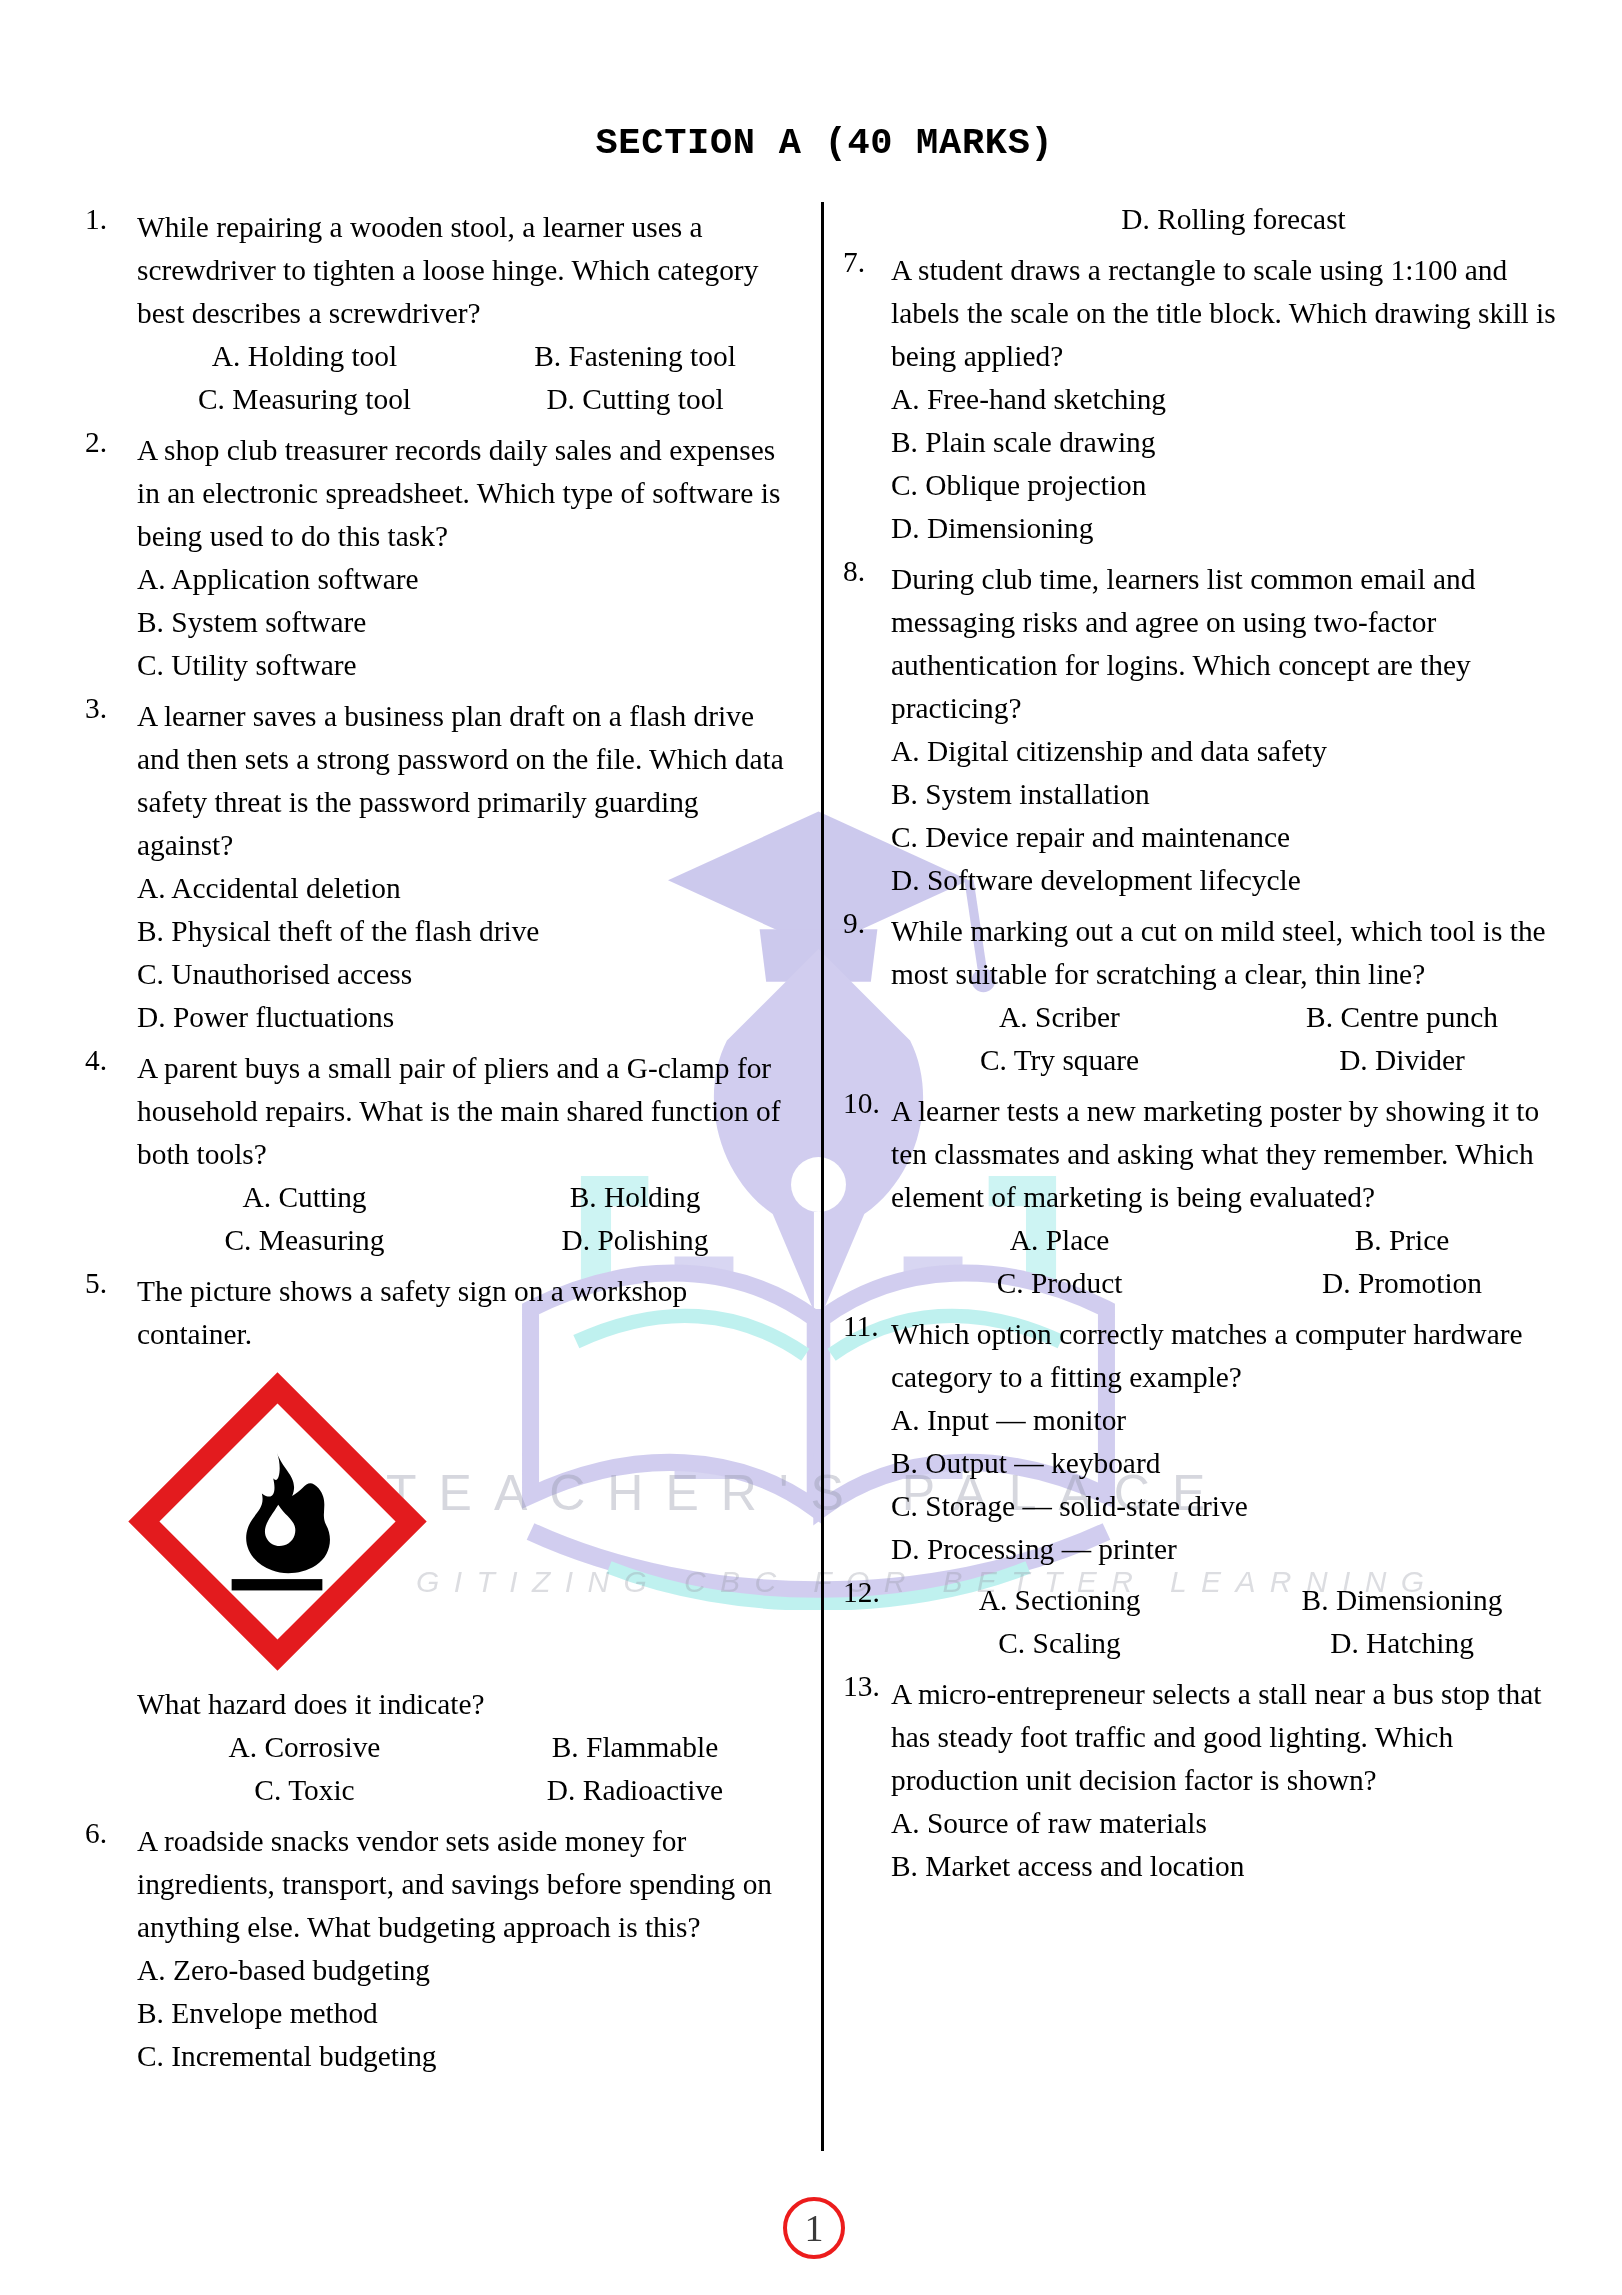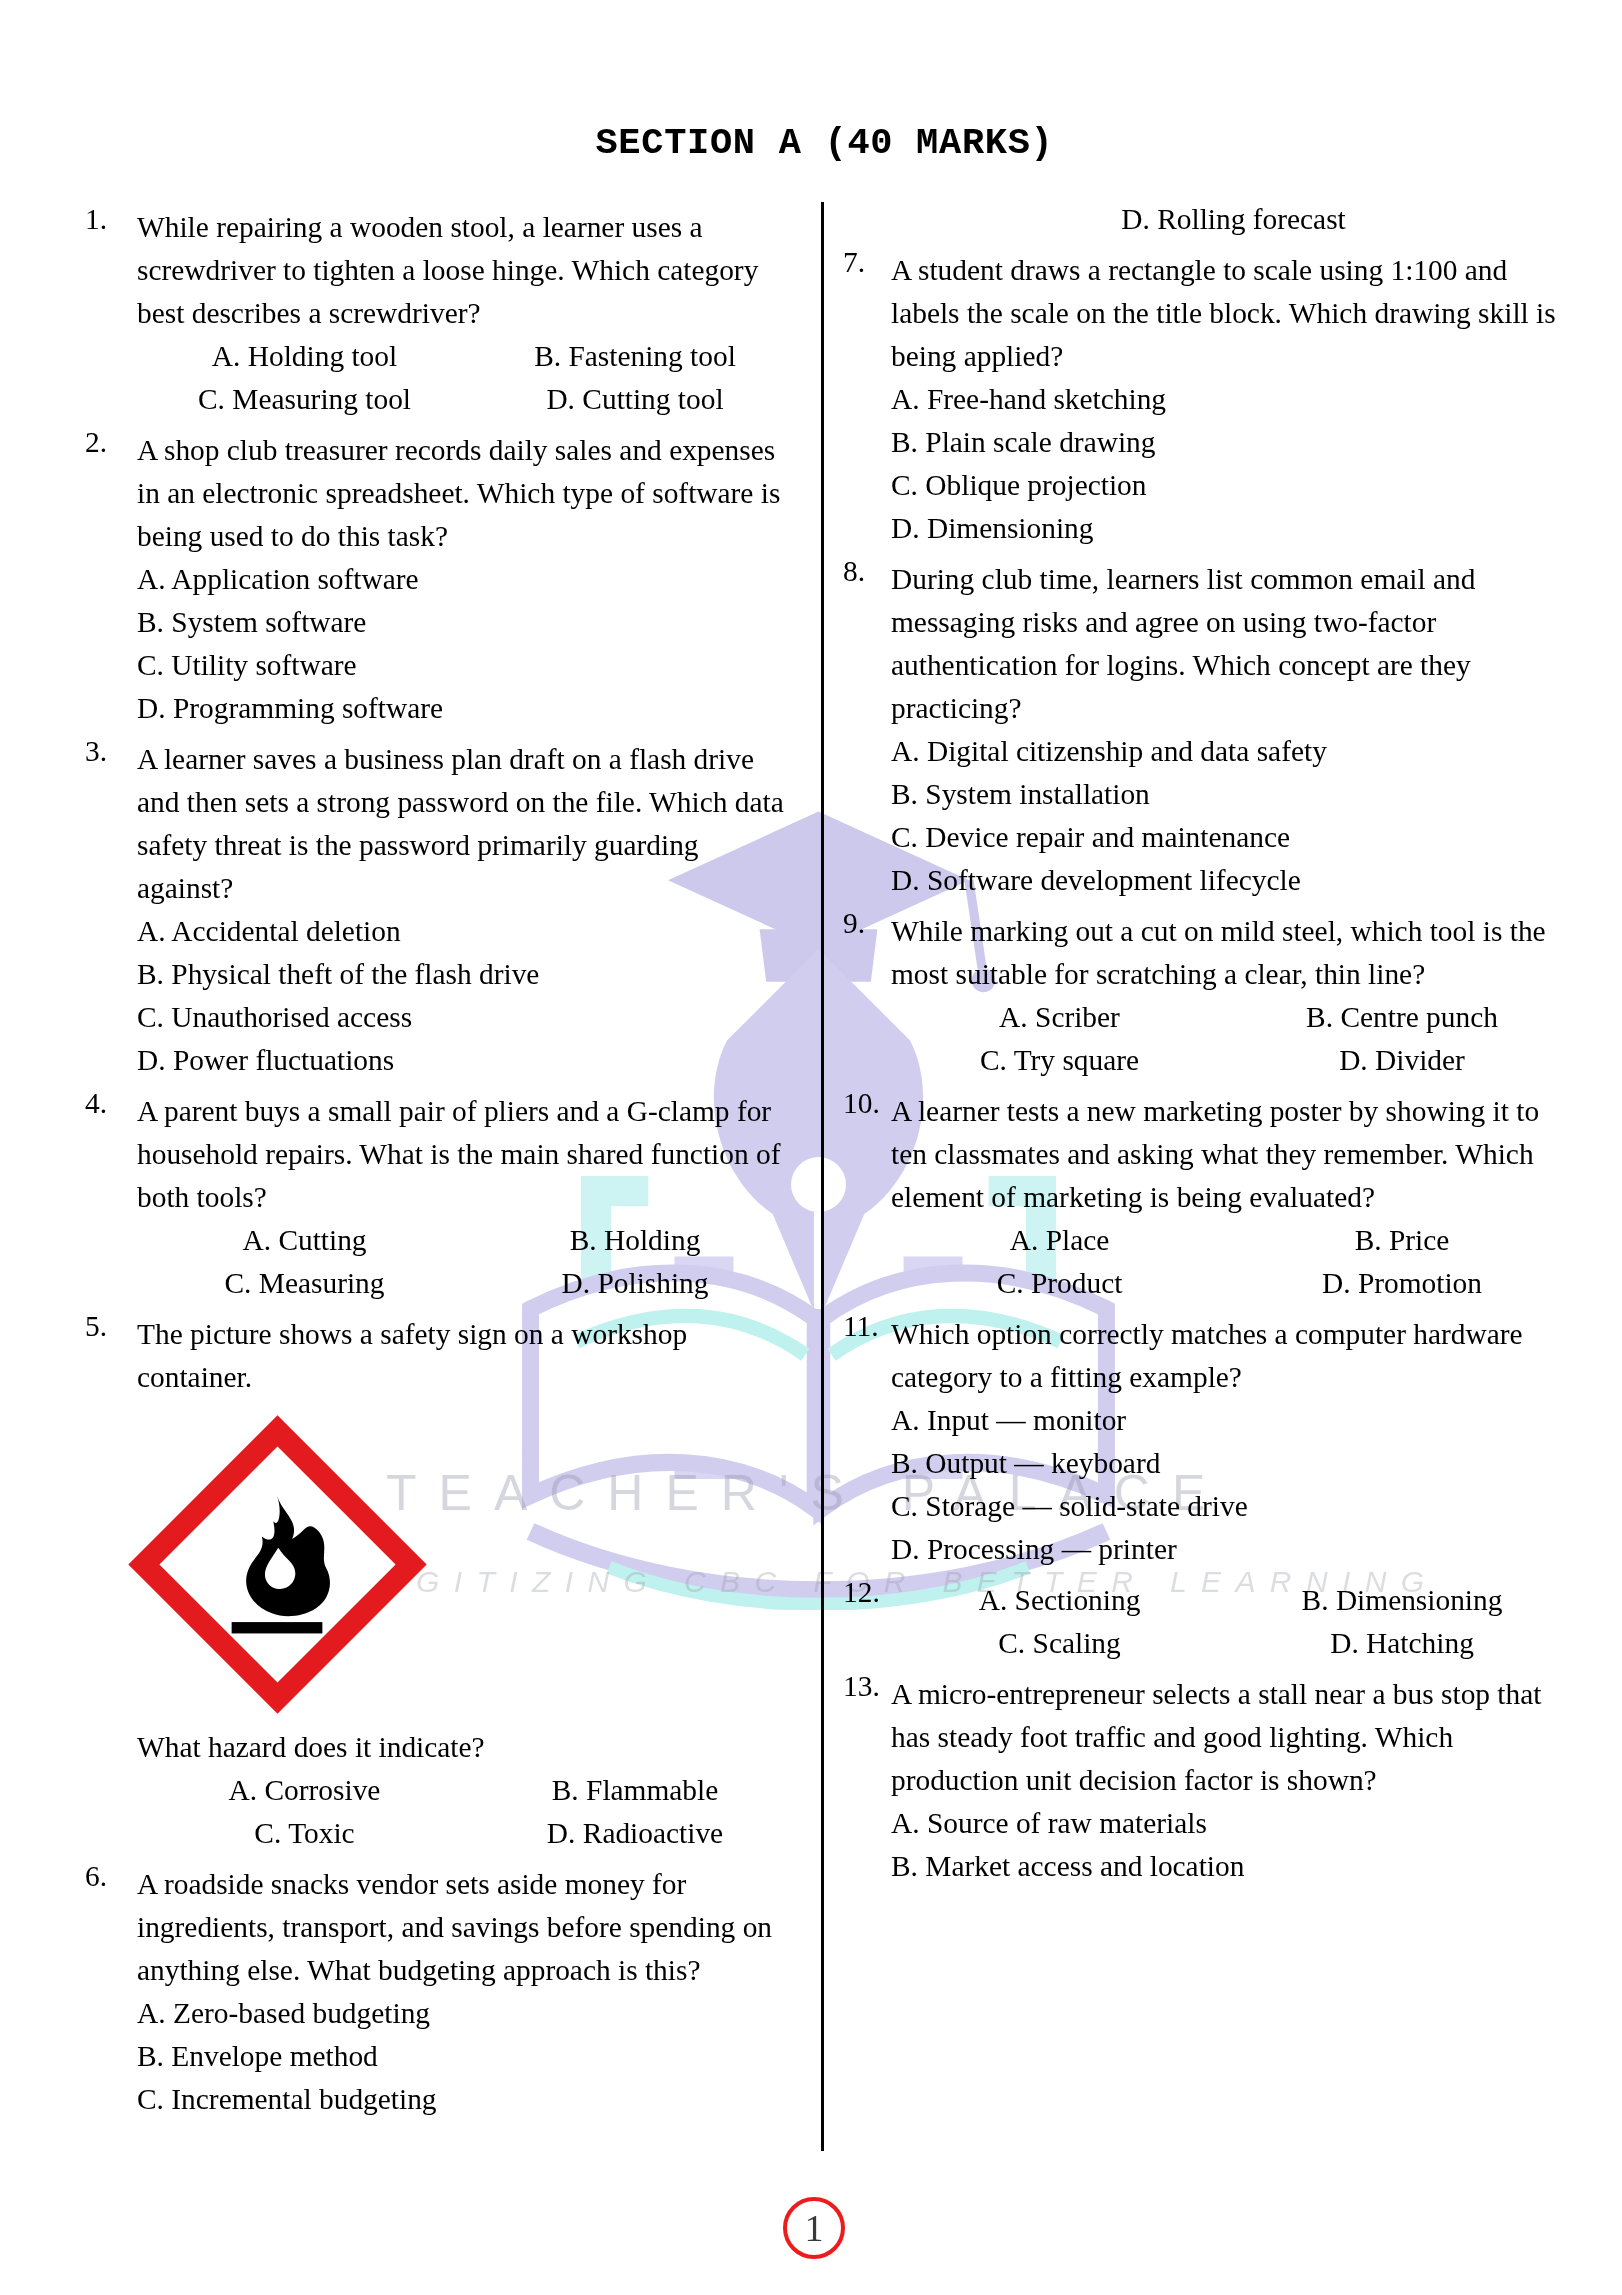--- a/index.html
+++ b/index.html
@@ -105,21 +105,20 @@
       </div>
     </div>
     <div class="question">
       <div class="qnum">2.</div>
       <div class="qbody">
         <div class="qtext">A shop club treasurer records daily sales and expenses in an electronic spreadsheet. Which type of software is being used to do this task?</div>
         <div class="opts-stack">
           <div class="opt"><span class="opt-label">A.</span> <span class="opt-text">Application software</span></div>
           <div class="opt"><span class="opt-label">B.</span> <span class="opt-text">System software</span></div>
           <div class="opt"><span class="opt-label">C.</span> <span class="opt-text">Utility software</span></div>
-          <div class="opt"><span class="opt-label">D.</span> <span class="opt-text">Programming software</span></div>
         </div>
       </div>
     </div>
     <div class="question">
       <div class="qnum">3.</div>
       <div class="qbody">
         <div class="qtext">A learner saves a business plan draft on a flash drive and then sets a strong password on the file. Which data safety threat is the password primarily guarding against?</div>
         <div class="opts-stack">
           <div class="opt"><span class="opt-label">A.</span> <span class="opt-text">Accidental deletion</span></div>
           <div class="opt"><span class="opt-label">B.</span> <span class="opt-text">Physical theft of the flash drive</span></div>

